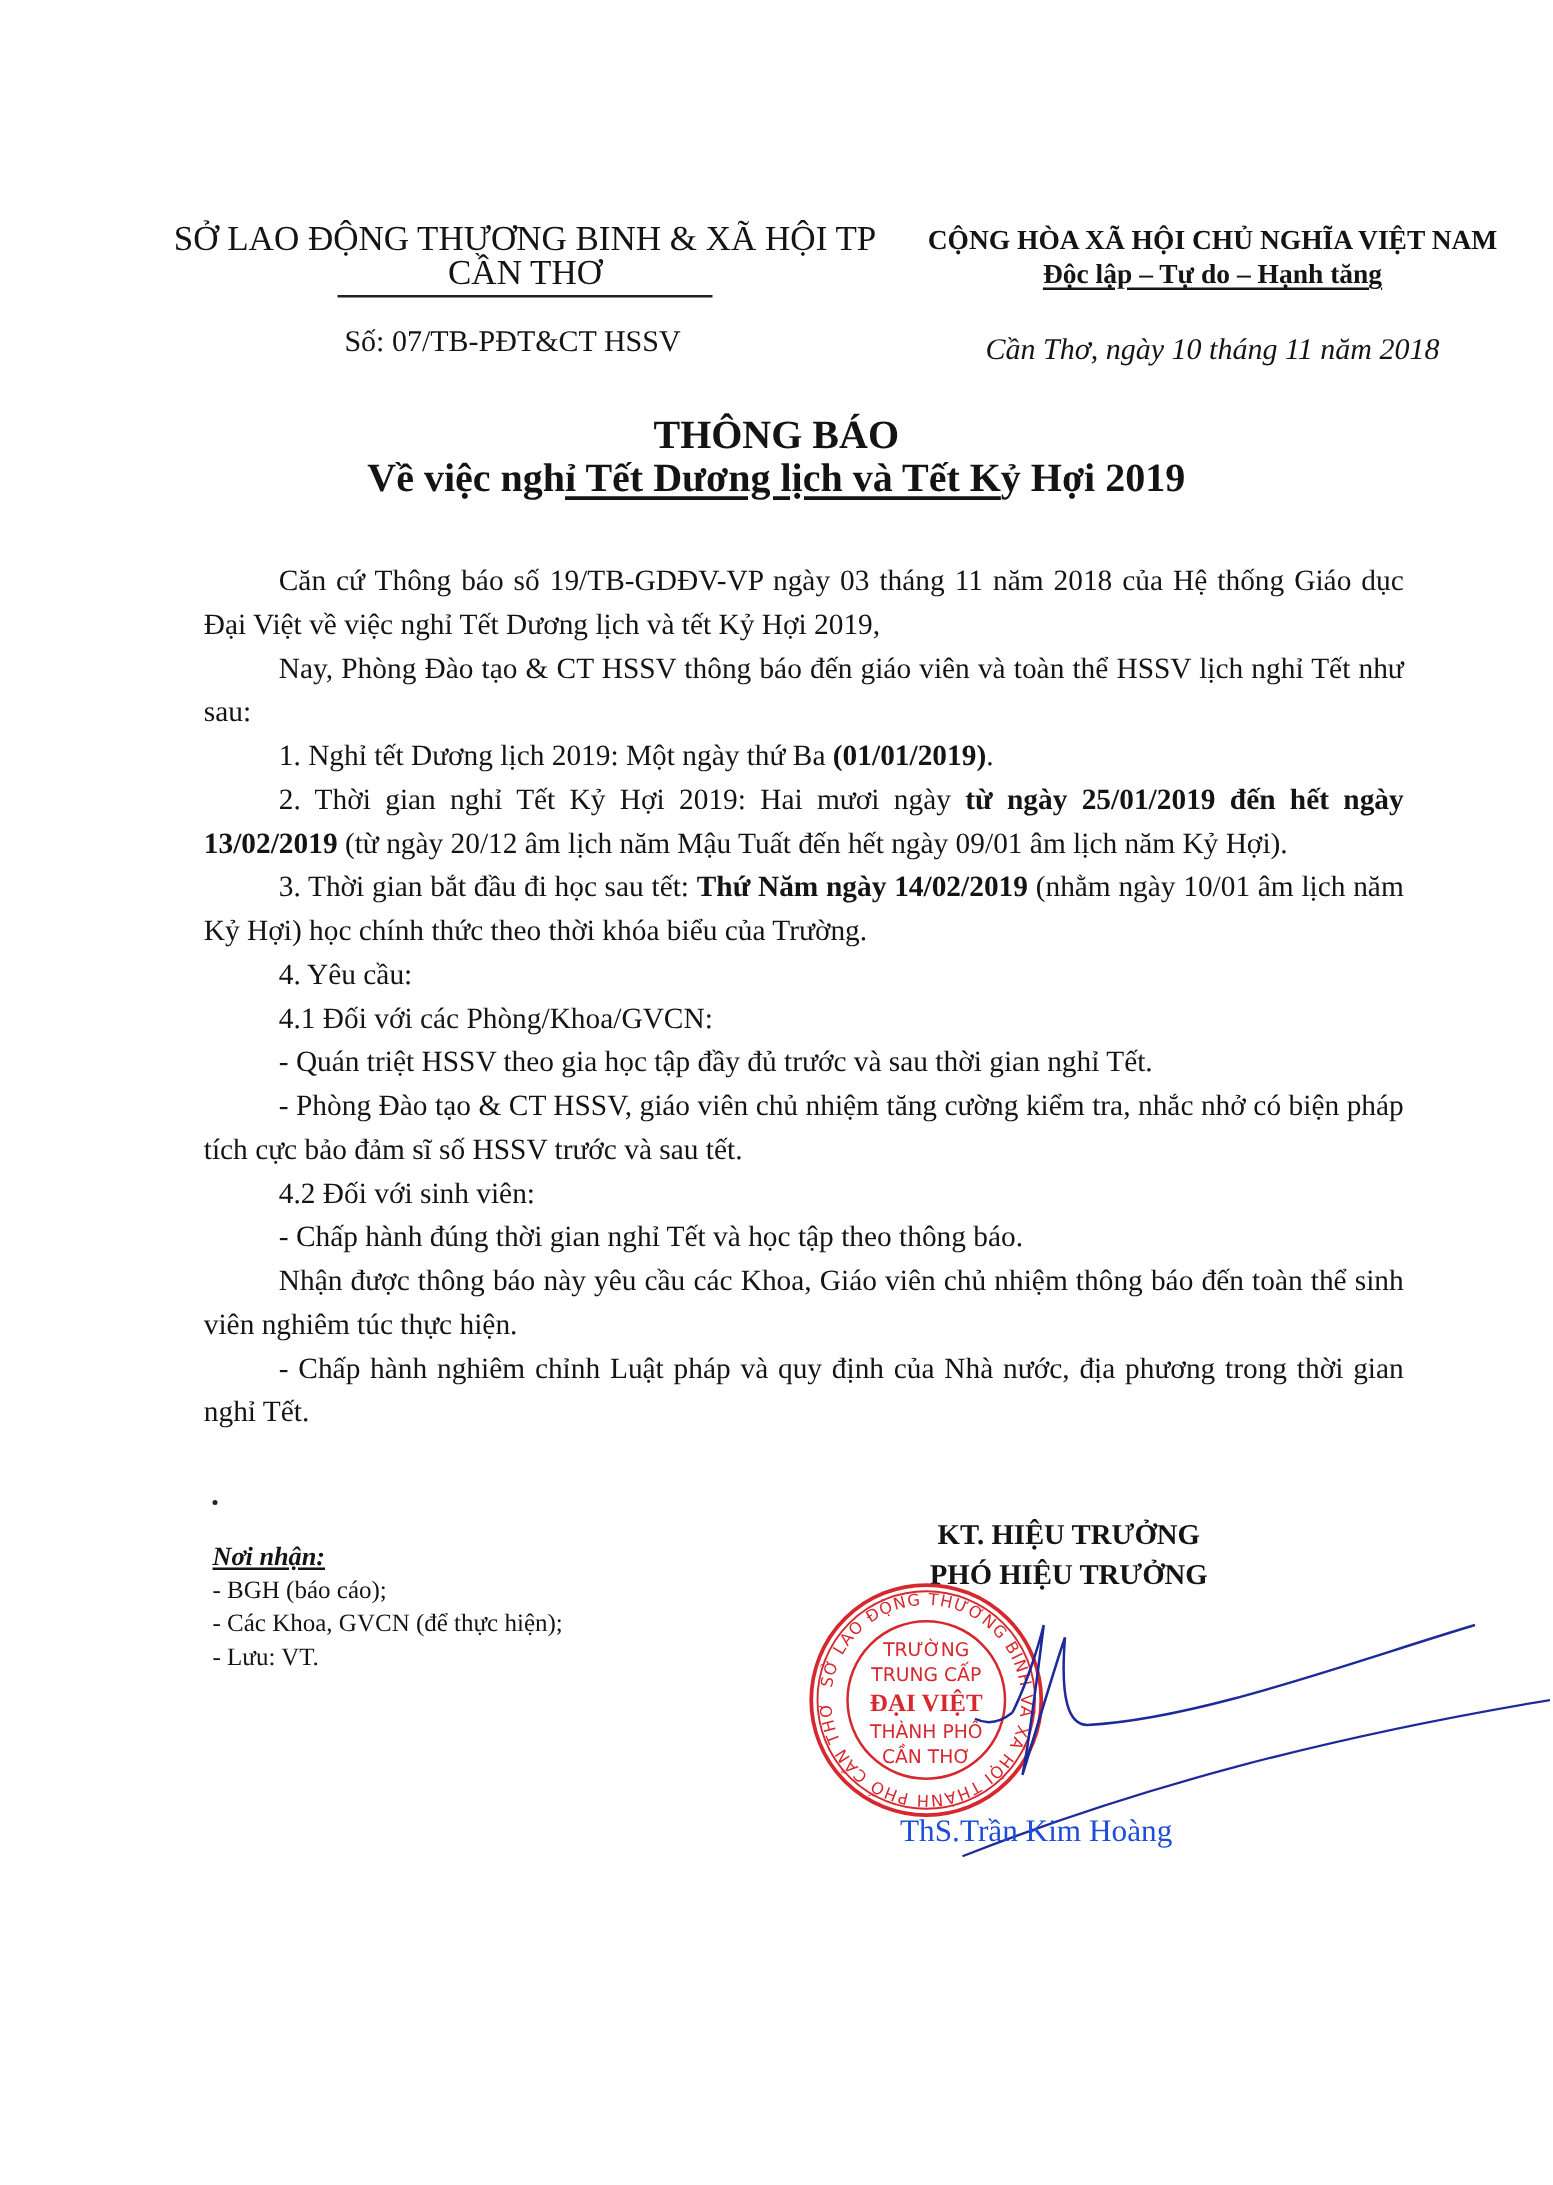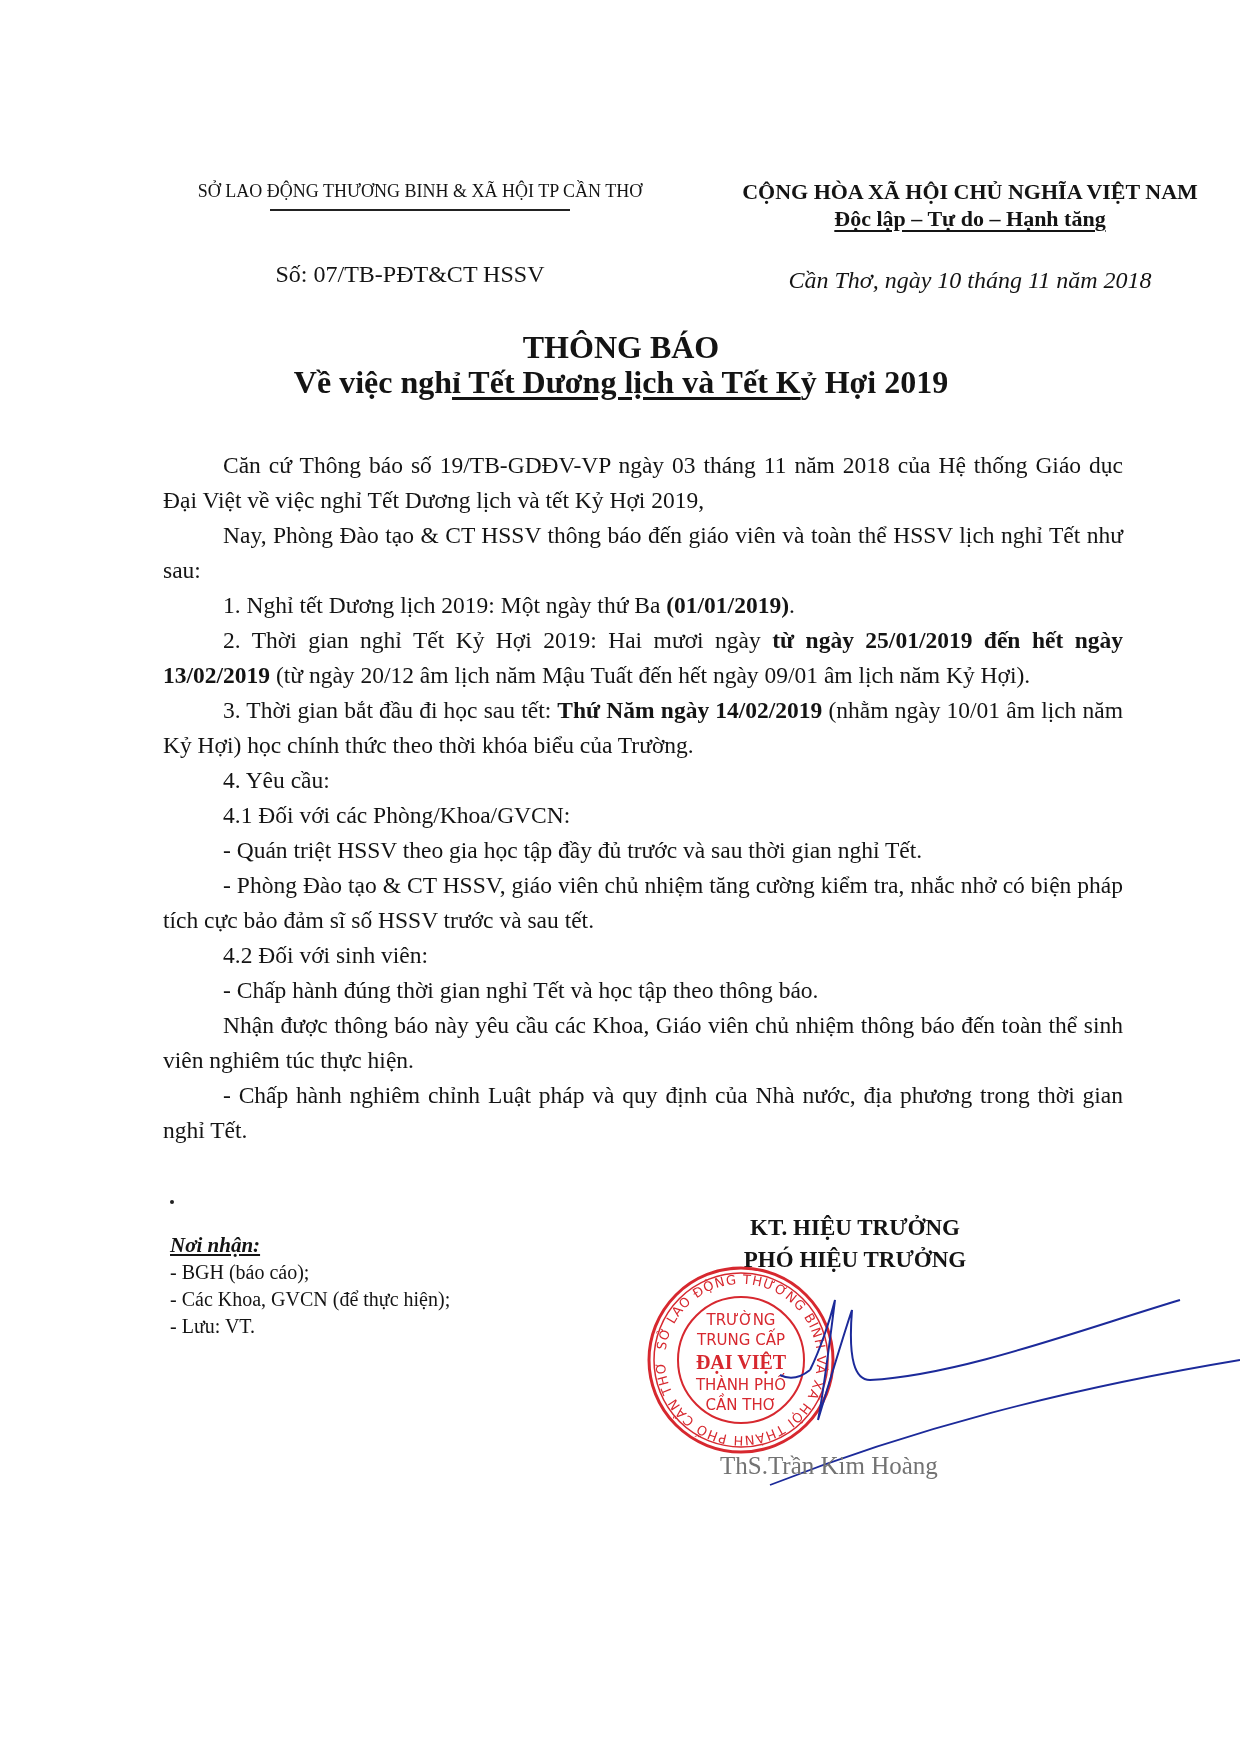--- a/index.html
+++ b/index.html
@@ -1,37 +1,37 @@
 <!DOCTYPE html>
 <html><head>
 <meta charset="utf-8">
 <style>
   html, body { margin:0; padding:0; background:#ffffff; }
   body { width:1242px; height:1748px; position:relative; overflow:hidden;
          font-family:"Liberation Serif", "DejaVu Serif", serif; color:#141414; }
   .abs { position:absolute; }
-  .hdr-left { left:120px; top:178px; width:600px; text-align:center; font-size:18px; line-height:27px; }
+  .hdr-left { left:120px; top:178px; width:600px; text-align:center; font-size:28px; line-height:27px; }
   .hdr-left .l2 { font-weight:bold; }
   .hdr-left .rule { width:300px; height:2px; background:#222; margin:4px auto 0 auto; }
   .hdr-right { left:730px; top:178px; width:480px; text-align:center; font-size:22px; line-height:27px; font-weight:bold; white-space:nowrap; }
   .hdr-right .l2 { text-decoration:underline; text-underline-offset:4px; }
   .docno { left:160px; top:261px; width:500px; text-align:center; font-size:24px; }
   .place { left:740px; top:267px; width:460px; text-align:center; font-size:24px; font-style:italic; }
   .title { left:0; top:330px; width:1242px; text-align:center; font-size:32px; font-weight:bold; line-height:35px; }
   .title .sub span.u { text-decoration:underline; text-underline-offset:4px; }
   .body { left:163px; top:448px; width:960px; font-family:"Liberation Sans Narrow","Liberation Serif", serif; font-size:23.5px; line-height:35px; text-align:justify; }
   .body p { margin:0; }
   .ind { text-indent:60px; }
   .b { font-weight:bold;margin-top:26px; }
   .dot { left:170px; top:1200px; width:4px; height:4px; background:#222; border-radius:50%; }
   .recv { left:170px; top:1232px; font-size:20px; line-height:27px; }
   .recv .h { font-weight:bold; font-style:italic; font-size:21px;text-decoration:underline; }
   .sign { left:690px; top:1212px; width:330px; text-align:center; font-size:23px; font-weight:bold; line-height:32px; }
   .stamp { left:646px; top:1265px; width:190px; height:190px; }
-  .signame { left:720px; top:1452px; font-size:25px; color:#737373; }
+  .signame { left:720px; top:1452px; font-size:25px; color:#1d4ed8; }
   .sigline { left:760px; top:1280px; width:480px; height:240px; }
 </style>
 </head>
 <body>
 
 <div class="abs hdr-left">
   <div>SỞ LAO ĐỘNG THƯƠNG BINH &amp; XÃ HỘI TP CẦN THƠ</div>
   <div class="rule"></div>
 </div>
 

